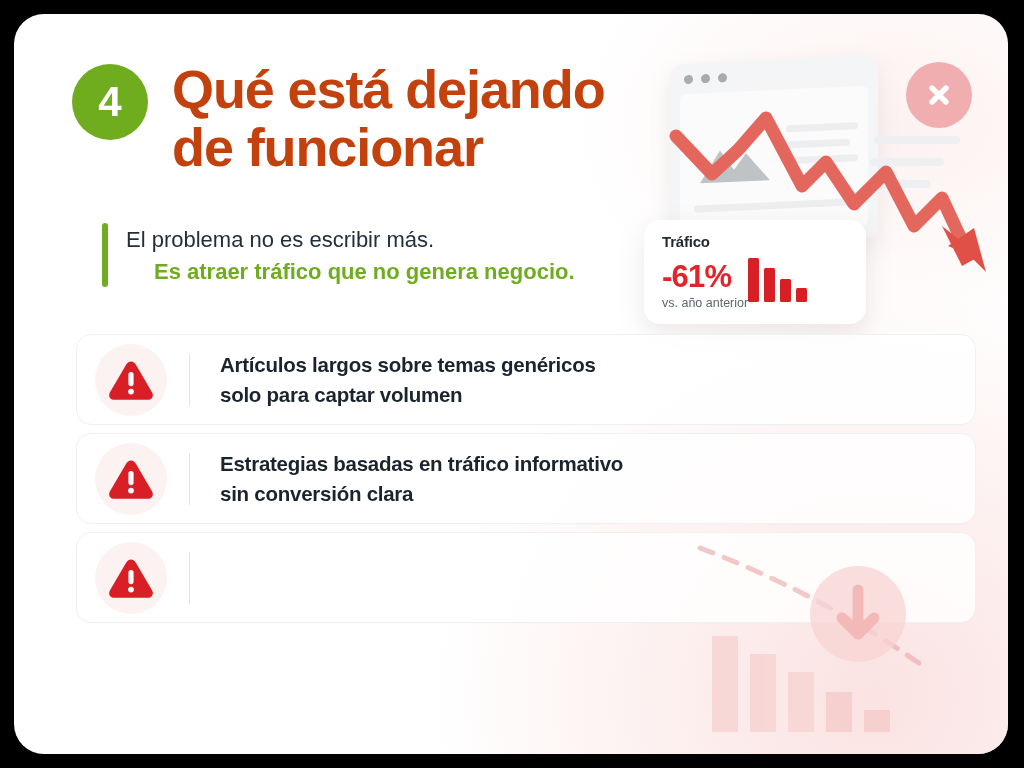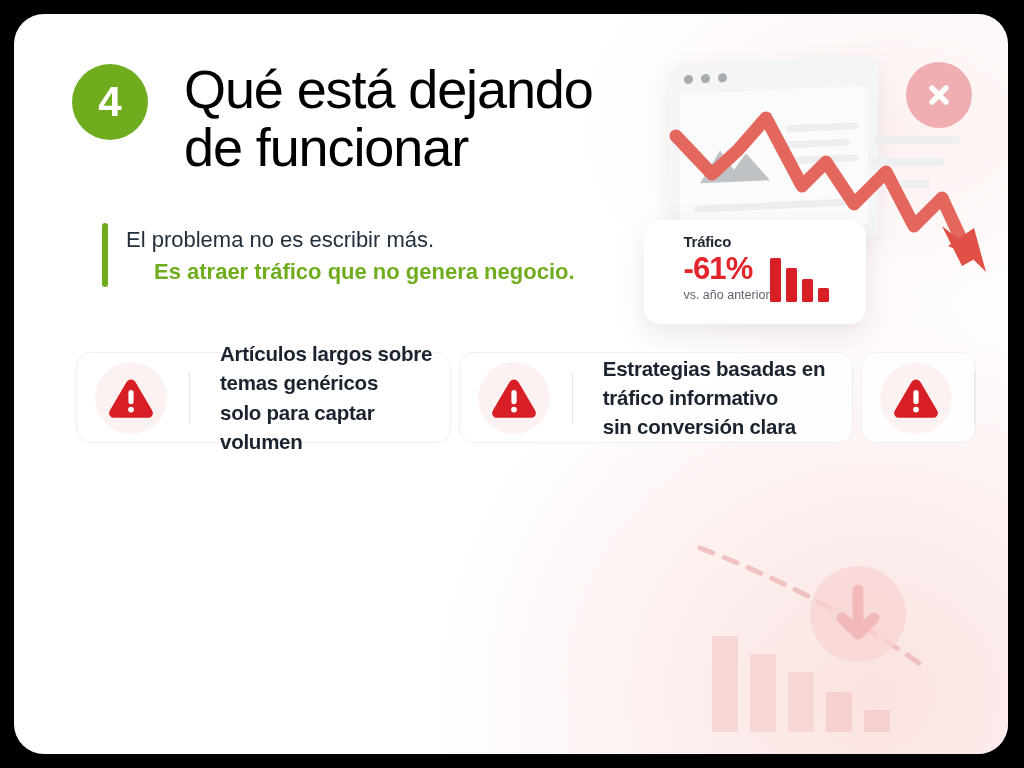--- a/index.html
+++ b/index.html
@@ -77,26 +77,25 @@
     justify-content: center;
     font-size: 42px;
     font-weight: 700;
     line-height: 1;
     flex: none;
     margin-top: 4px;
   }
 
   #page-title {
     font-size: 54px;
-    font-weight: 400;
+    font-weight: 700;
     line-height: 1.08;
     letter-spacing: -1.1px;
-    color: #000000;
+    color: #c2410c;
     max-width: 470px;
-    margin-left: 12px;
   }
 
   
   #subtitle-block {
     position: absolute;
     left: 76px;
     top: 209px;
     display: flex;
     gap: 18px;
     align-items: stretch;
@@ -209,57 +208,58 @@
     position: absolute;
     left: 630px;
     top: 206px;
     width: 222px;
     height: 104px;
     background: #FFFFFF;
     border-radius: 16px;
     box-shadow: 0 10px 26px rgba(140,120,120,0.17);
     padding: 13px 16px 12px 18px;
     display: flex;
-    justify-content: center;
+    justify-content: flex-start;
     align-items: flex-start;
   }
   #traffic-label {
     font-size: 15px;
     font-weight: 700;
     color: #1F2933;
     letter-spacing: -0.2px;
   }
   #traffic-value {
     font-size: 31px;
     font-weight: 700;
     color: #E2242B;
     line-height: 1.22;
     letter-spacing: -0.8px;
+    margin-top: 8px;
   }
   #traffic-compare {
     font-size: 12.5px;
     color: #5C6670;
   }
   #traffic-bars {
     display: flex;
     align-items: flex-end;
     gap: 5px;
     height: 56px;
     margin-top: 13px;
   }
   .traffic-bar { width: 11px; background: #D81F26; border-radius: 1.5px; }
 
   
   #warning-list {
     position: absolute;
     left: 62px;
-    top: 338px;
+    top: 320px;
     width: 900px;
     display: flex;
-    flex-direction: row;
+    flex-direction: column;
     gap: 8px;
   }
   .warning-row {
     height: 91px;
     background: rgba(255,255,255,0.82);
     border: 1px solid #EFF0F1;
     border-radius: 15px;
     display: flex;
     align-items: center;
     padding-left: 18px;

